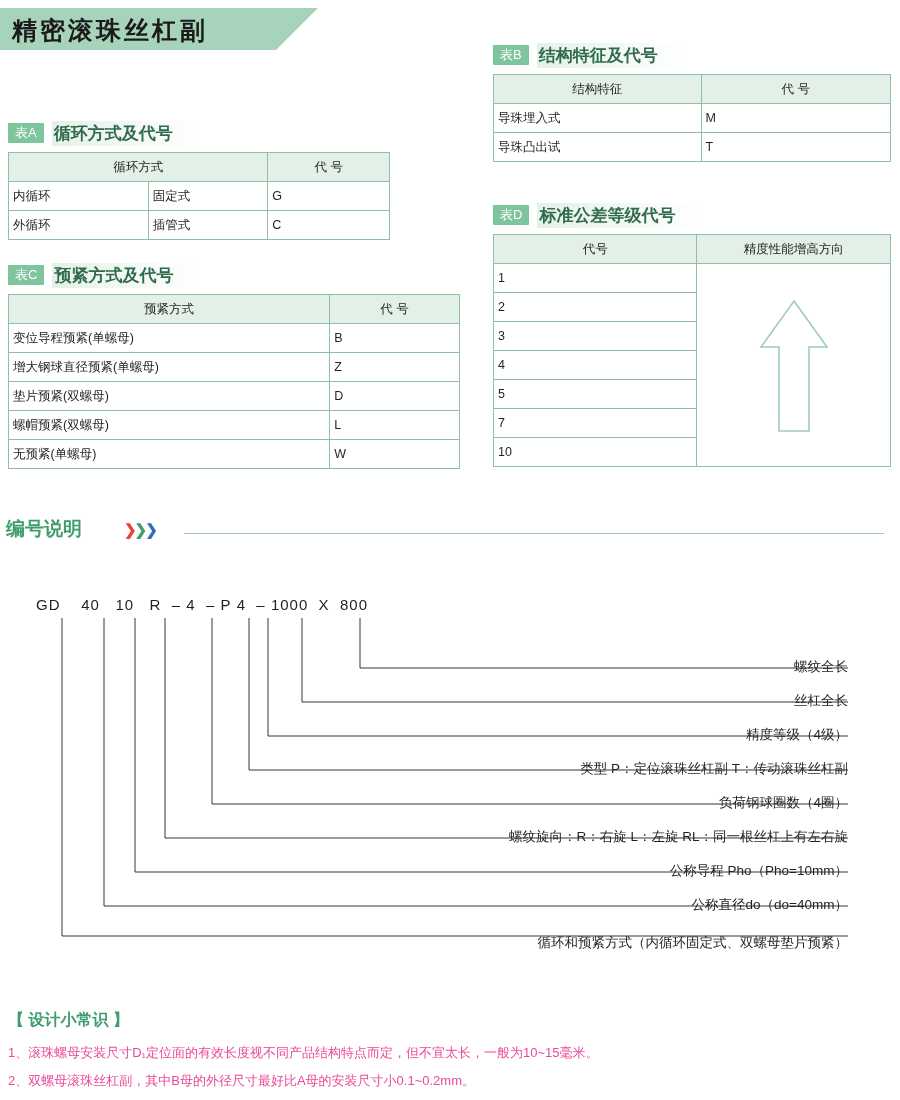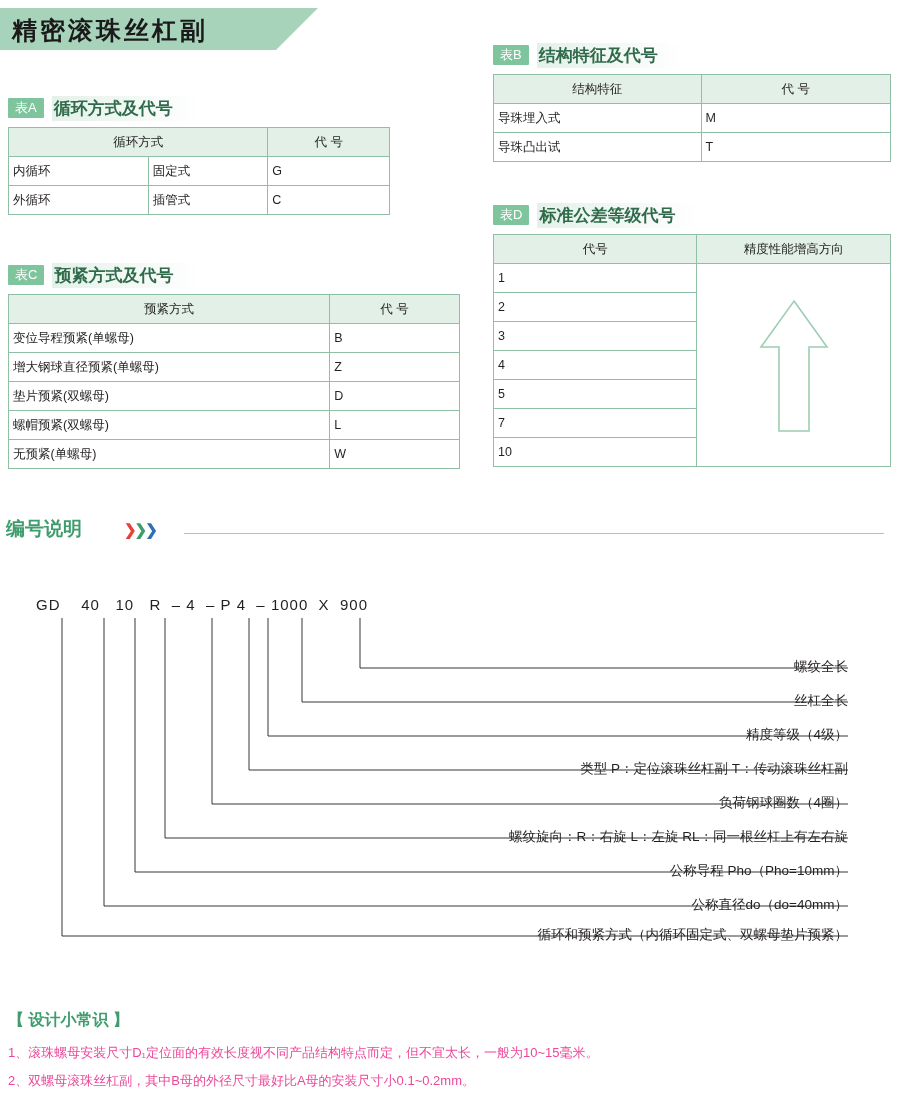--- a/index.html
+++ b/index.html
@@ -86,21 +86,21 @@
     color: #231f20;
     height: 18px;
   }
   table.grid thead th {
     background: #e2f0e8;
     font-size: 12.5px;
   }
   table.grid td.lbl { white-space: nowrap; }
 
   
-  #tableA { left: 8px; top: 95px; width: 382px; }
+  #tableA { left: 8px; top: 120px; width: 382px; }
   #tableA table.grid col.c1 { width: 140px; }
   #tableA table.grid col.c2 { width: 120px; }
   #tableA table.grid col.c3 { width: 122px; }
 
   
   #tableB { left: 493px; top: 42px; width: 398px; }
   #tableB table.grid col.c1 { width: 208px; }
   #tableB table.grid col.c2 { width: 190px; }
 
   
@@ -383,21 +383,21 @@
       <span class="seg">10</span>&nbsp;&nbsp;
       <span class="seg">R</span>&nbsp;
       <span class="seg">–</span>
       <span class="seg">4</span>&nbsp;
       <span class="seg">–</span>
       <span class="seg">P</span>
       <span class="seg">4</span>&nbsp;
       <span class="seg">–</span>
       <span class="seg">1000</span>&nbsp;
       <span class="seg">X</span>&nbsp;
-      <span class="seg">900</span>
+      <span class="seg">800</span>
     </div>
 
     <svg class="leader-svg" viewBox="0 0 900 360">
       <g stroke="#231f20" stroke-width="0.9" fill="none">
 
         <path d="M 360 38 L 360 88 L 848 88"></path>
 
         <path d="M 302 38 L 302 122 L 848 122"></path>
 
         <path d="M 268 38 L 268 156 L 848 156"></path>
@@ -417,21 +417,21 @@
     </svg>
 
     <div class="leg-label" style="top:78px;">螺纹全长</div>
     <div class="leg-label" style="top:112px;">丝杠全长</div>
     <div class="leg-label" style="top:146px;">精度等级（4级）</div>
     <div class="leg-label" style="top:180px;">类型 P：定位滚珠丝杠副  T：传动滚珠丝杠副</div>
     <div class="leg-label" style="top:214px;">负荷钢球圈数（4圈）</div>
     <div class="leg-label" style="top:248px;">螺纹旋向：R：右旋  L：左旋  RL：同一根丝杠上有左右旋</div>
     <div class="leg-label" style="top:282px;">公称导程 Pho（Pho=10mm）</div>
     <div class="leg-label" style="top:316px;">公称直径do（do=40mm）</div>
-    <div class="leg-label" style="top:346px;text-align:right;">循环和预紧方式（内循环固定式、双螺母垫片预紧）</div>
+    <div class="leg-label" style="top:354px;text-align:right;">循环和预紧方式（内循环固定式、双螺母垫片预紧）</div>
   </div>
 
   <div class="tips">
     <div class="tips-title">【 设计小常识 】</div>
     <div class="tips-line">1、滚珠螺母安装尺寸D₁定位面的有效长度视不同产品结构特点而定，但不宜太长，一般为10~15毫米。</div>
     <div class="tips-line">2、双螺母滚珠丝杠副，其中B母的外径尺寸最好比A母的安装尺寸小0.1~0.2mm。</div>
   </div>
 
 </div>
 

